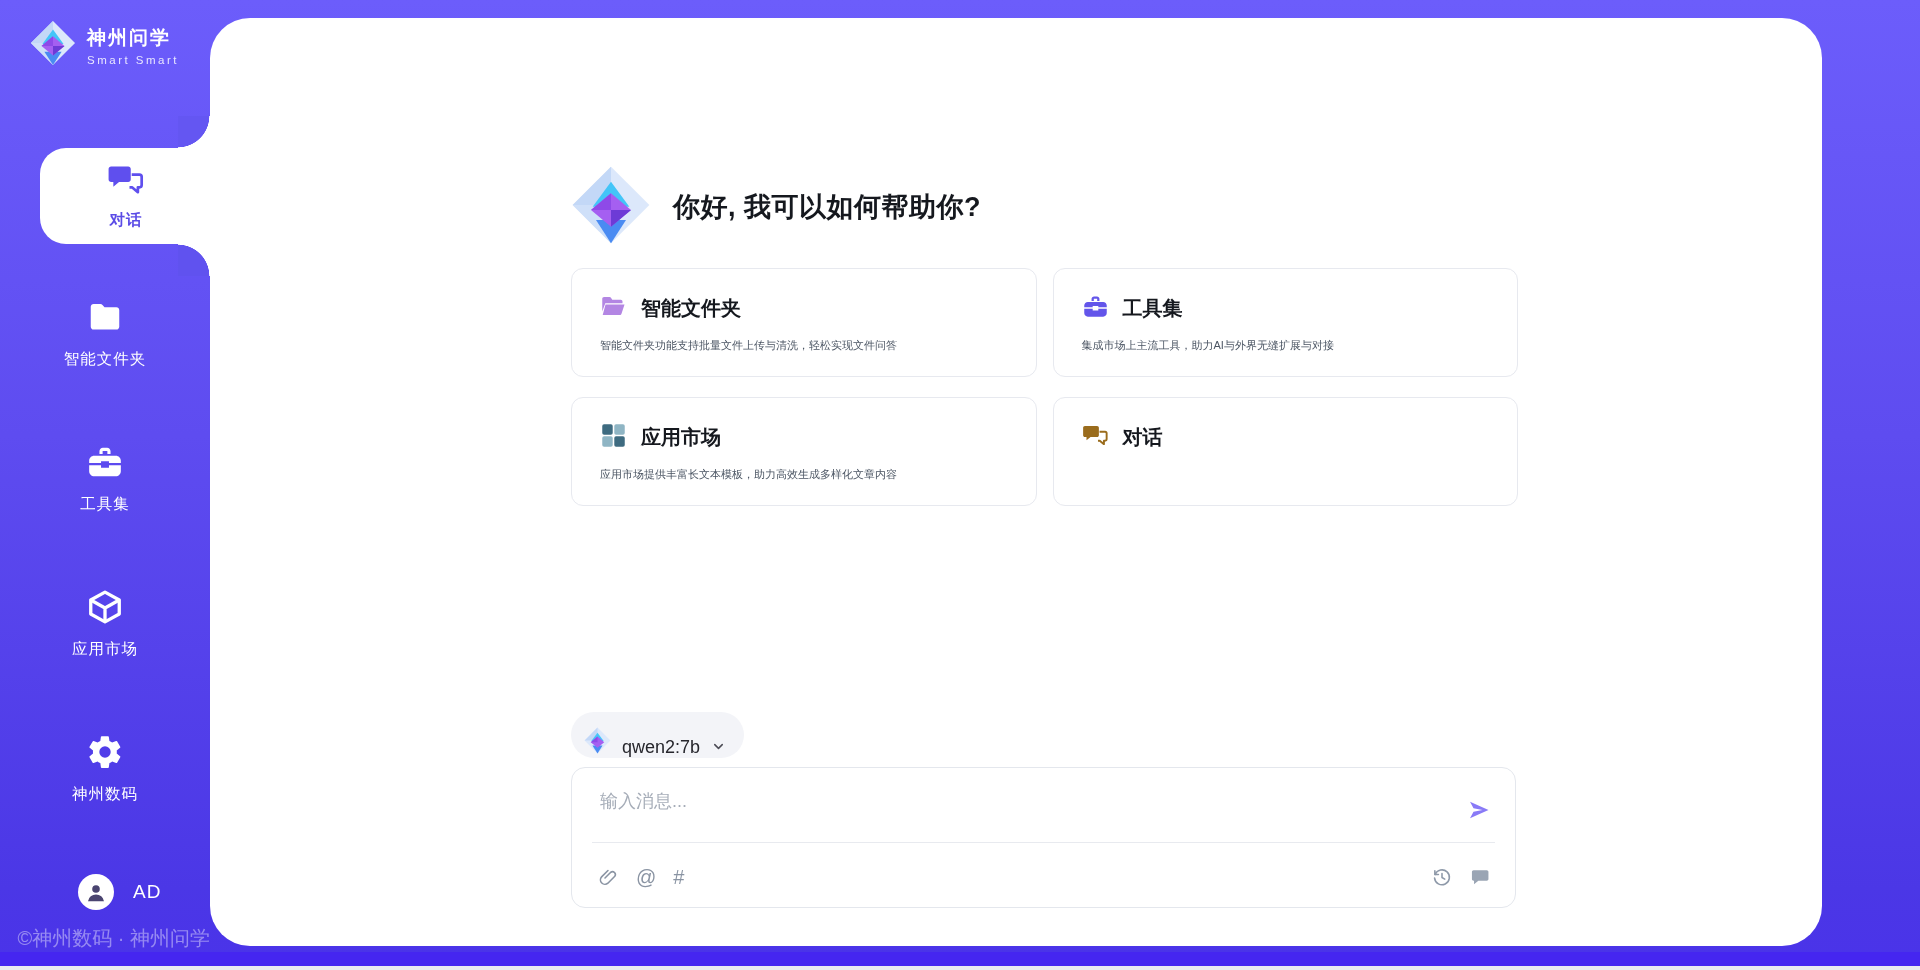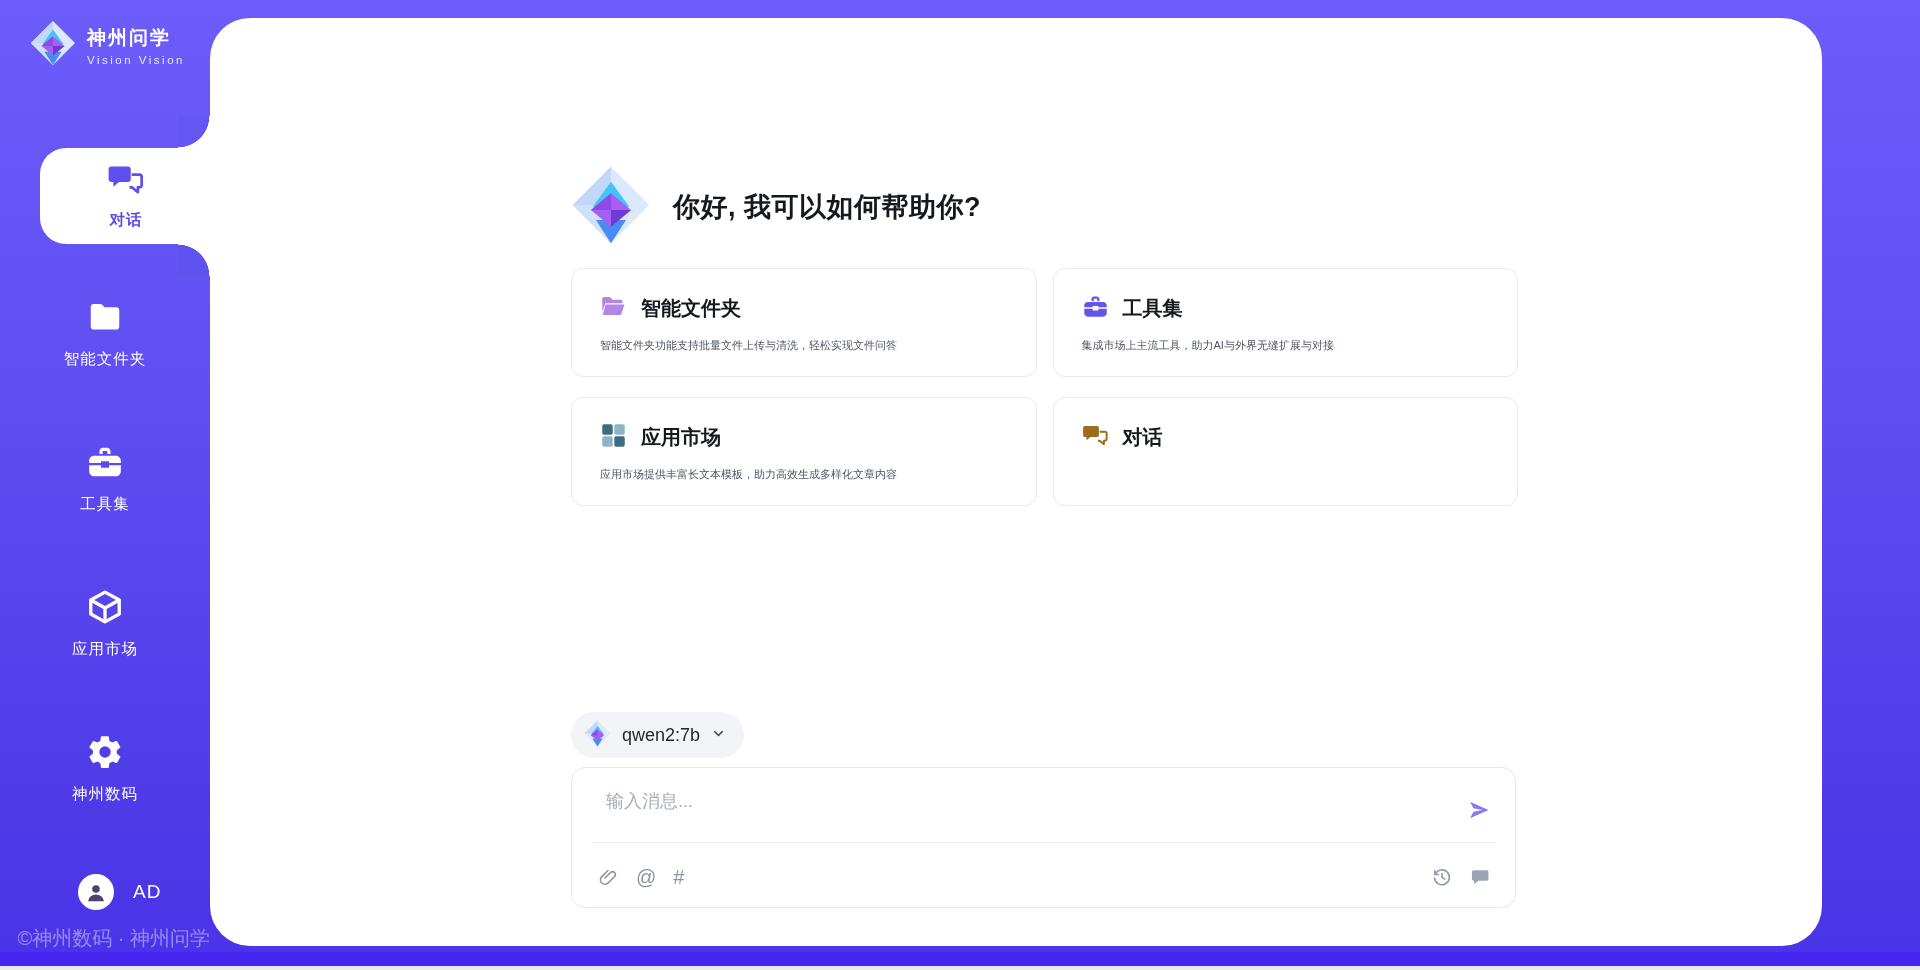--- a/index.html
+++ b/index.html
@@ -57,30 +57,30 @@
   
   .cards { position:absolute; left:361px; top:250px; width:947px; display:grid; grid-template-columns:1fr 1fr; gap:20px 16px; }
   .card { background:#fff; border:1px solid #e7e9ef; border-radius:12px; padding:24px 28px 22px; cursor:pointer; }
   .card-head { display:flex; align-items:center; gap:14px; }
   .card-title { font-size:20px; font-weight:700; color:#15181e; }
   .card-desc { margin-top:13px; font-size:11px; line-height:1.55; color:#4b5563; }
 
   
   .pill {
     position:absolute; left:361px; top:694px; height:46px;
-    display:inline-flex; align-items:center; gap:11px; padding:0 18px 0 13px;
+    display:inline-flex; align-items:flex-end; gap:11px; padding:0 18px 0 13px;
     background:#f3f4f8; border-radius:23px; cursor:pointer;
   }
   .pill-text { font-size:18px; color:#26262c; }
 
   
   .composer { position:absolute; left:361px; top:749px; width:945px; height:141px;
     background:#fff; border:1px solid #e4e7ed; border-radius:14px; }
   .composer-input {
-    position:absolute; left:34px; top:16px; width:840px; height:34px;
+    position:absolute; left:28px; top:16px; width:840px; height:34px;
     border:none; outline:none; font-size:18px; color:#333;
     font-family:"Liberation Sans","DejaVu Sans",sans-serif; background:transparent;
   }
   .composer-input::placeholder { color:#a6adb8; }
   .send-btn { position:absolute; right:24px; top:30px; width:24px; height:24px; cursor:pointer; border:none; background:none; }
   .composer-divider { position:absolute; left:20px; right:20px; top:74px; height:1px; background:#e8eaef; }
   .tools-left { position:absolute; left:26px; top:98px; display:flex; align-items:center; gap:17px; color:#8a94a3; }
   .tools-right { position:absolute; right:24px; top:98px; display:flex; align-items:center; gap:16px; color:#8e99a9; }
   .sym-btn { font-size:20px; color:#8a94a3; cursor:pointer; line-height:22px; border:none; background:none;
     font-family:"Liberation Sans","DejaVu Sans",sans-serif; }
@@ -99,21 +99,21 @@
         <polygon points="24,47 1,24 24,24" fill="#cfe0f9"></polygon>
         <polygon points="24,10 35,25 13,25" fill="#43c5f8"></polygon>
         <polygon points="15,33 33,33 24,47" fill="#4a8bf2"></polygon>
         <polygon points="24,17 36,27 24,37 12,27" fill="#a55ff1"></polygon>
         <polygon points="24,17 12,27 24,27" fill="#8e4ae8"></polygon>
         <polygon points="24,27 36,27 24,37" fill="#6d3bd6"></polygon>
       </svg>
     </span>
     <div class="brand-text">
       <div class="brand-name">神州问学</div>
-      <div class="brand-sub">Vision Vision</div>
+      <div class="brand-sub">Smart Smart</div>
     </div>
   </div>
 
   <div class="panel">
 
     <div class="greet">
       <span>
         <svg width="80" height="80" viewBox="0 0 48 48">
           <polygon points="24,1 47,24 24,47 1,24" fill="#dce8fb"></polygon>
           <polygon points="24,1 1,24 24,24" fill="#c3d8f7"></polygon>

